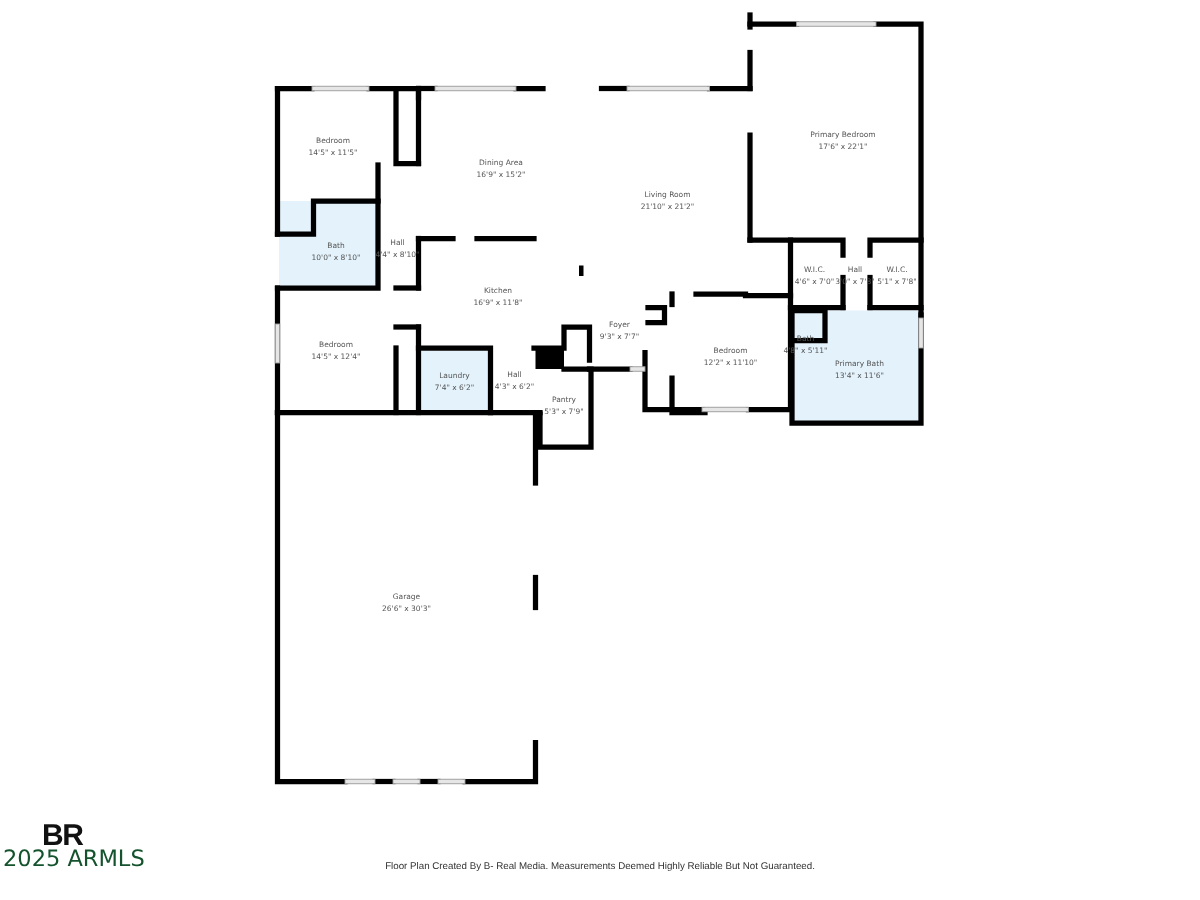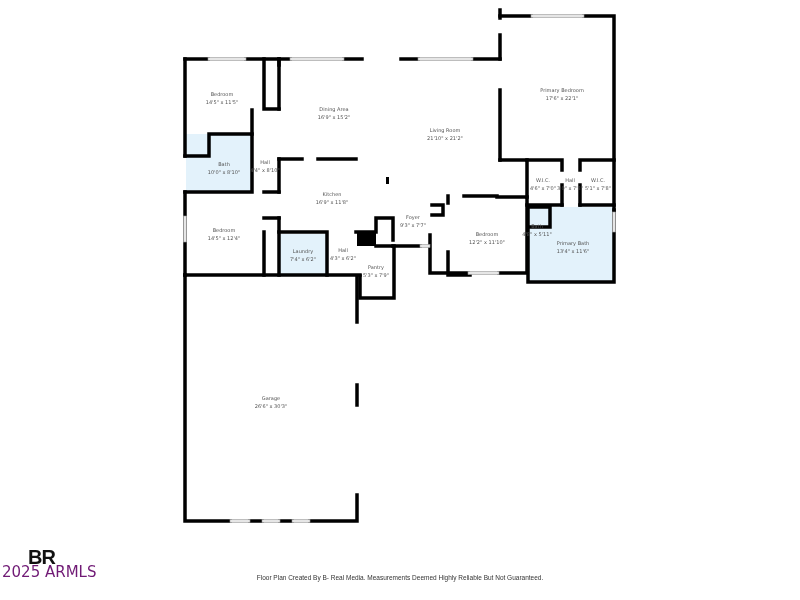--- a/index.html
+++ b/index.html
@@ -2,21 +2,21 @@
 <html><head>
 <meta charset="utf-8">
 <style>
   html, body { margin:0; padding:0; background:#ffffff; }
   body { width:800px; height:600px; position:relative; overflow:hidden; font-family:"DejaVu Sans", sans-serif; }
   .plan { position:absolute; left:0; top:0; width:800px; height:600px; }
   .room-label { position:absolute; text-align:center; color:#555; font-size:5px; line-height:8px; transform:translate(-50%,-50%); white-space:nowrap; }
   .room-label .nm, .room-label .dm { display:block; }
   .footer { position:absolute; left:0; top:574px; width:800px; text-align:center; font-size:6.5px; color:#333; font-family:"Liberation Sans", sans-serif; }
   .logo { position:absolute; left:28px; top:546px; font-weight:bold; font-size:20px; color:#111; letter-spacing:-1px; font-family:Liberation Sans, sans-serif; }
-  .copyright { position:absolute; left:2px; top:563px; font-size:15px; color:#701a75; font-family:"DejaVu Sans", sans-serif; letter-spacing:0px; }
+  .copyright { position:absolute; left:2px; top:563px; font-size:15px; color:#14532d; font-family:"DejaVu Sans", sans-serif; letter-spacing:0px; }
 </style>
 </head>
 <body>
 
 <svg class="plan" viewBox="0 0 800 600" xmlns="http://www.w3.org/2000/svg">
 
   <g fill="#e3f2fb">
     <rect x="186" y="134" width="66" height="58"></rect>
     <rect x="279" y="234" width="48" height="40"></rect>
     <rect x="528" y="207" width="86" height="75"></rect>

